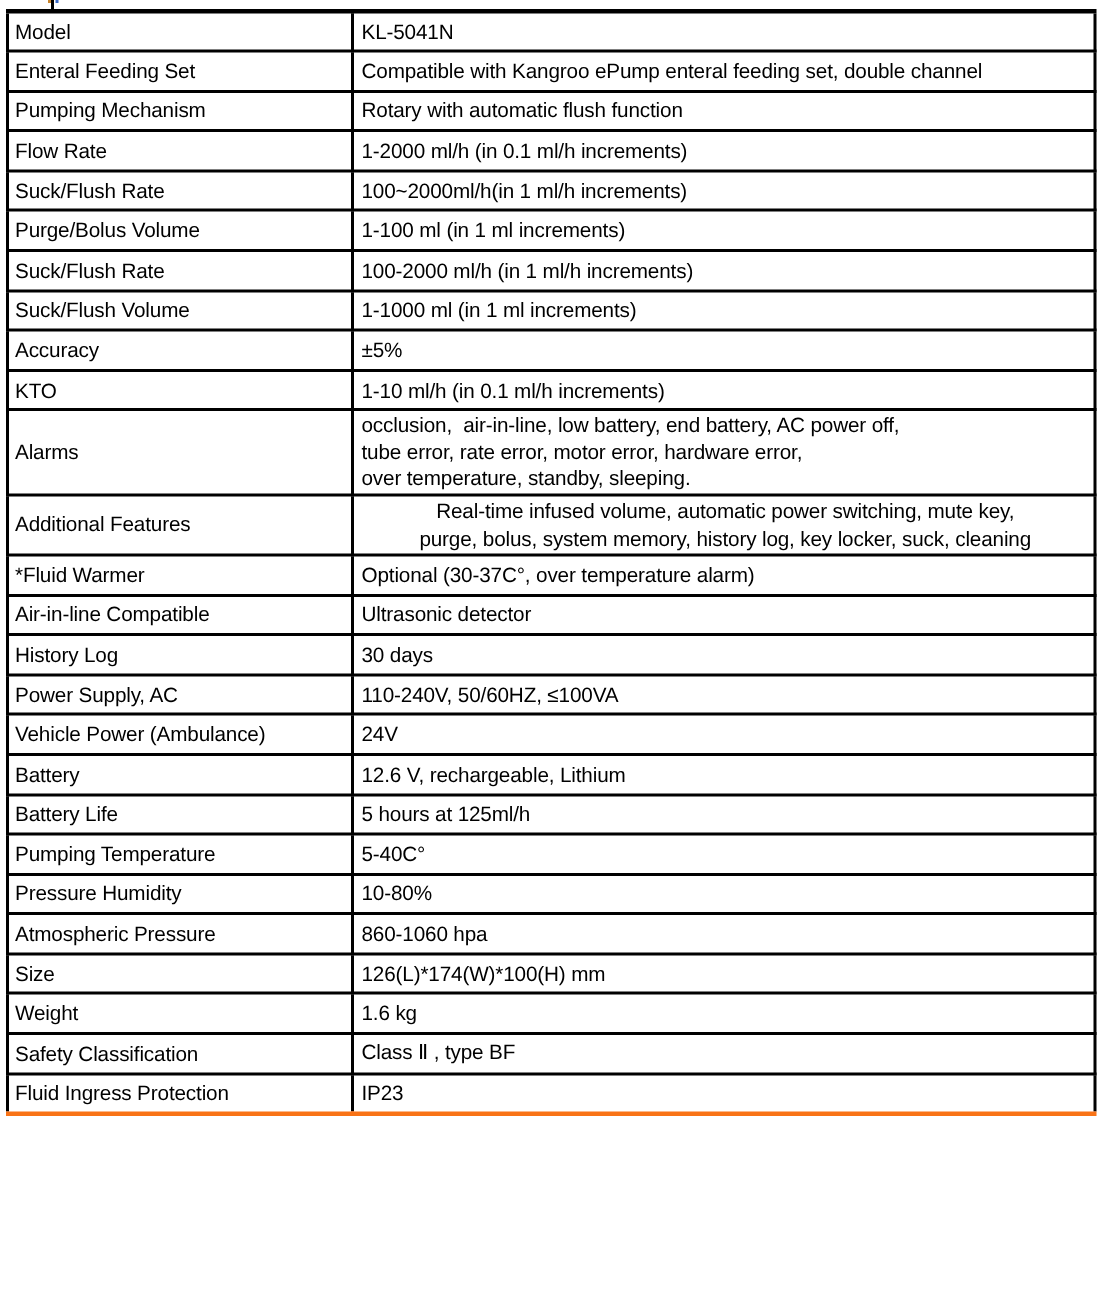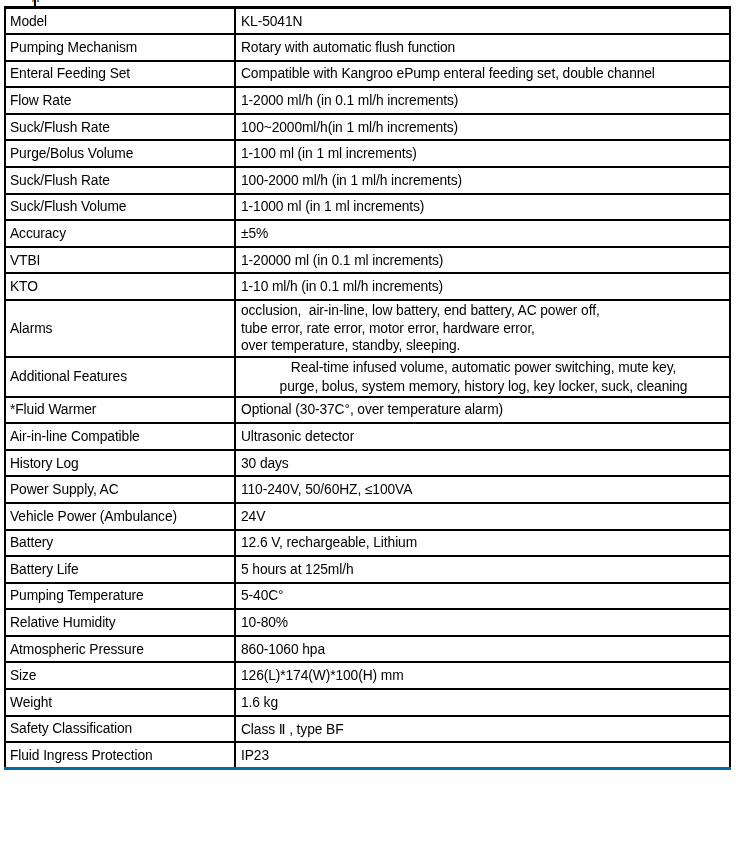--- a/index.html
+++ b/index.html
@@ -28,21 +28,21 @@
   .f-blue   { left: 5px; width: 2px; height: 2px; background: #3b6bc7; }
 
   table.spec {
     position: absolute;
     left: 4px;
     top: 6px;
     width: 727px;
     border-collapse: collapse;
     table-layout: fixed;
     border-top: 3px solid #000;
-    border-bottom: 3px solid #0369a1;
+    border-bottom: 3px solid #f97316;
   }
   col.c1 { width: 230px; }
   td {
     border: 2px solid #000;
     color: #000;
     font-size: 13.8px;
     letter-spacing: -0.1px;
     vertical-align: middle;
     overflow: hidden;
   }
@@ -67,26 +67,26 @@
   <colgroup>
     <col class="c1">
     <col class="c2">
   </colgroup>
   <tbody>
       <tr class="single">
         <td class="label-cell">Model</td>
         <td class="value-cell">KL-5041N</td>
       </tr>
       <tr class="single">
+        <td class="label-cell">Enteral Feeding Set</td>
+        <td class="value-cell">Compatible with Kangroo ePump enteral feeding set, double channel</td>
+      </tr>
+      <tr class="single">
         <td class="label-cell">Pumping Mechanism</td>
         <td class="value-cell">Rotary with automatic flush function</td>
-      </tr>
-      <tr class="single">
-        <td class="label-cell">Enteral Feeding Set</td>
-        <td class="value-cell">Compatible with Kangroo ePump enteral feeding set, double channel</td>
       </tr>
       <tr class="single">
         <td class="label-cell">Flow Rate</td>
         <td class="value-cell">1-2000 ml/h (in 0.1 ml/h increments)</td>
       </tr>
       <tr class="single">
         <td class="label-cell">Suck/Flush Rate</td>
         <td class="value-cell">100~2000ml/h(in 1 ml/h increments)</td>
       </tr>
       <tr class="single">
@@ -97,24 +97,20 @@
         <td class="label-cell">Suck/Flush Rate</td>
         <td class="value-cell">100-2000 ml/h (in 1 ml/h increments)</td>
       </tr>
       <tr class="single">
         <td class="label-cell">Suck/Flush Volume</td>
         <td class="value-cell">1-1000 ml (in 1 ml increments)</td>
       </tr>
       <tr class="single">
         <td class="label-cell">Accuracy</td>
         <td class="value-cell">±5%</td>
-      </tr>
-      <tr class="single">
-        <td class="label-cell">VTBI</td>
-        <td class="value-cell">1-20000 ml (in 0.1 ml increments)</td>
       </tr>
       <tr class="single">
         <td class="label-cell">KTO</td>
         <td class="value-cell">1-10 ml/h (in 0.1 ml/h increments)</td>
       </tr>
       <tr class="lines3">
         <td class="label-cell">Alarms</td>
         <td class="value-cell">occlusion,  air-in-line, low battery, end battery, AC power off,
 tube error, rate error, motor error, hardware error,
 over temperature, standby, sleeping.</td>
@@ -150,21 +146,21 @@
       </tr>
       <tr class="single">
         <td class="label-cell">Battery Life</td>
         <td class="value-cell">5 hours at 125ml/h</td>
       </tr>
       <tr class="single">
         <td class="label-cell">Pumping Temperature</td>
         <td class="value-cell">5-40C°</td>
       </tr>
       <tr class="single">
-        <td class="label-cell">Relative Humidity</td>
+        <td class="label-cell">Pressure Humidity</td>
         <td class="value-cell">10-80%</td>
       </tr>
       <tr class="single">
         <td class="label-cell">Atmospheric Pressure</td>
         <td class="value-cell">860-1060 hpa</td>
       </tr>
       <tr class="single">
         <td class="label-cell">Size</td>
         <td class="value-cell">126(L)*174(W)*100(H) mm</td>
       </tr>

